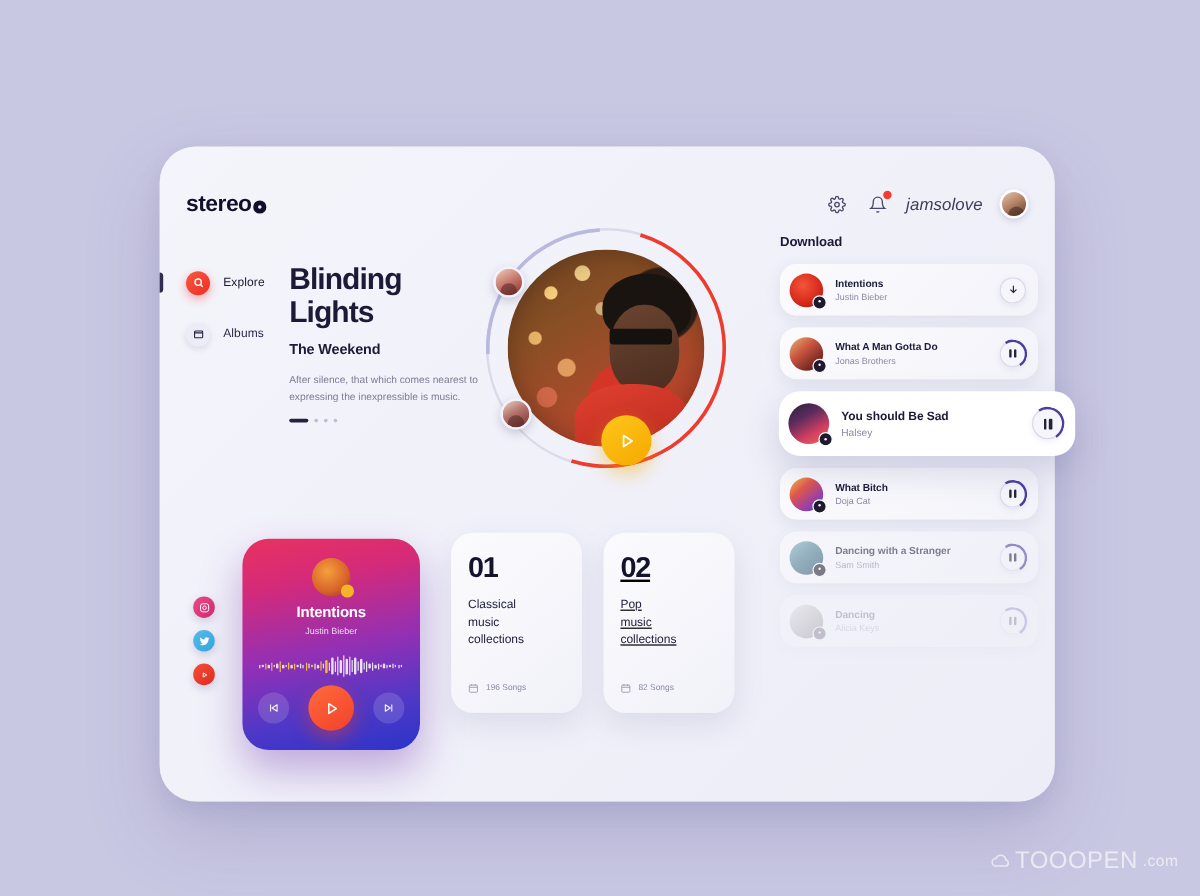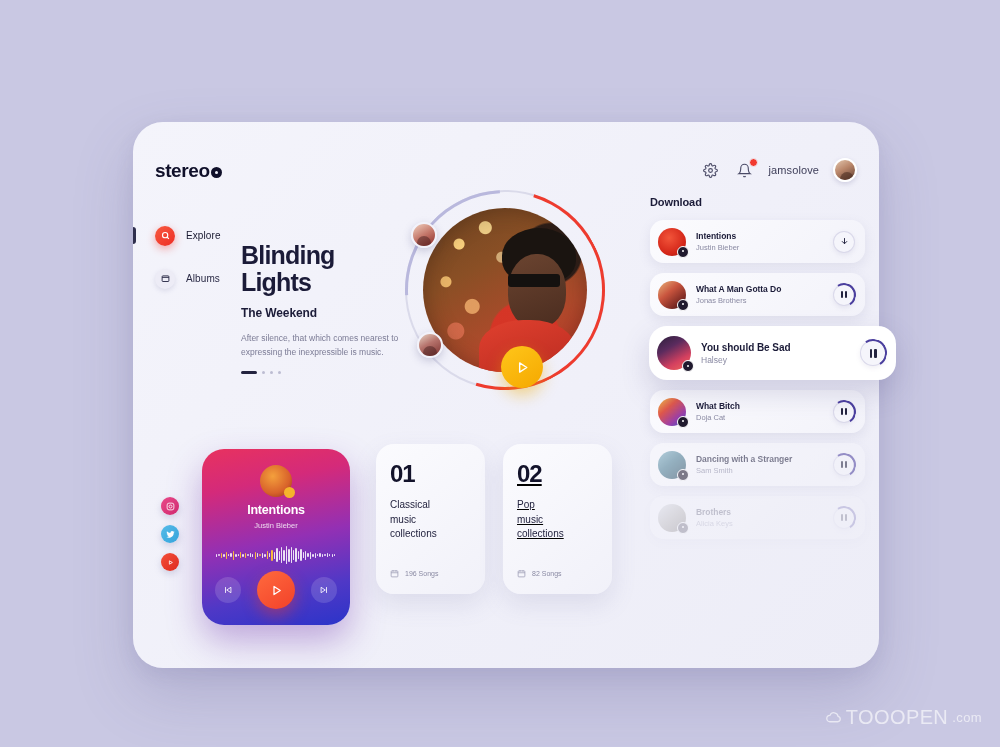--- a/index.html
+++ b/index.html
@@ -75,23 +75,24 @@
   .hdr-icon-btn svg { display: block; }
   .badge-dot {
     position: absolute;
     right: -3px; top: -2px;
     width: 9px; height: 9px;
     border-radius: 50%;
     background: #f23a2f;
     border: 1.5px solid #f0f0f9;
   }
   #username {
-    font-size: 11px;
+    font-size: 14px;
     color: #3d3d58;
     letter-spacing: 0.1px;
+    font-style: italic;
   }
   #user-avatar {
     width: 24px; height: 24px;
     border-radius: 50%;
     background: linear-gradient(150deg, #e3c6ae 0%, #b9866a 45%, #5e3c30 100%);
     border: 2px solid #ffffff;
     box-shadow: 0 2px 5px rgba(90,88,140,0.22);
     position: relative;
     overflow: hidden;
   }
@@ -147,21 +148,20 @@
     border-radius: 0 3px 3px 0;
     background: #2f2f4d;
   }
 
   
   #hero-text {
     position: absolute;
     left: 108px;
     top: 98px;
     width: 160px;
-    margin-top: 22px;
   }
   #hero-title {
     font-size: 25px;
     line-height: 1.08;
     font-weight: bold;
     letter-spacing: -0.8px;
     color: #1b1b38;
   }
   #hero-artist {
     margin-top: 10px;
@@ -752,21 +752,21 @@
             <span></span>
           </span>
       </div>
     </div>
 
     <div class="dl-item dim-2">
       <div class="dl-cover" style="background:linear-gradient(140deg,#cfd4dc 0%,#8f8b86 50%,#4a423c 100%);">
         <span class="disc-badge"></span>
       </div>
       <div class="dl-meta">
-        <div class="dl-song">Brothers</div>
+        <div class="dl-song">Dancing</div>
         <div class="dl-artist">Alicia Keys</div>
       </div>
       <div class="dl-action">
         <span class="arc"></span>
         <span class="pause-bars">
             <span></span>
             <span></span>
           </span>
       </div>
     </div>

